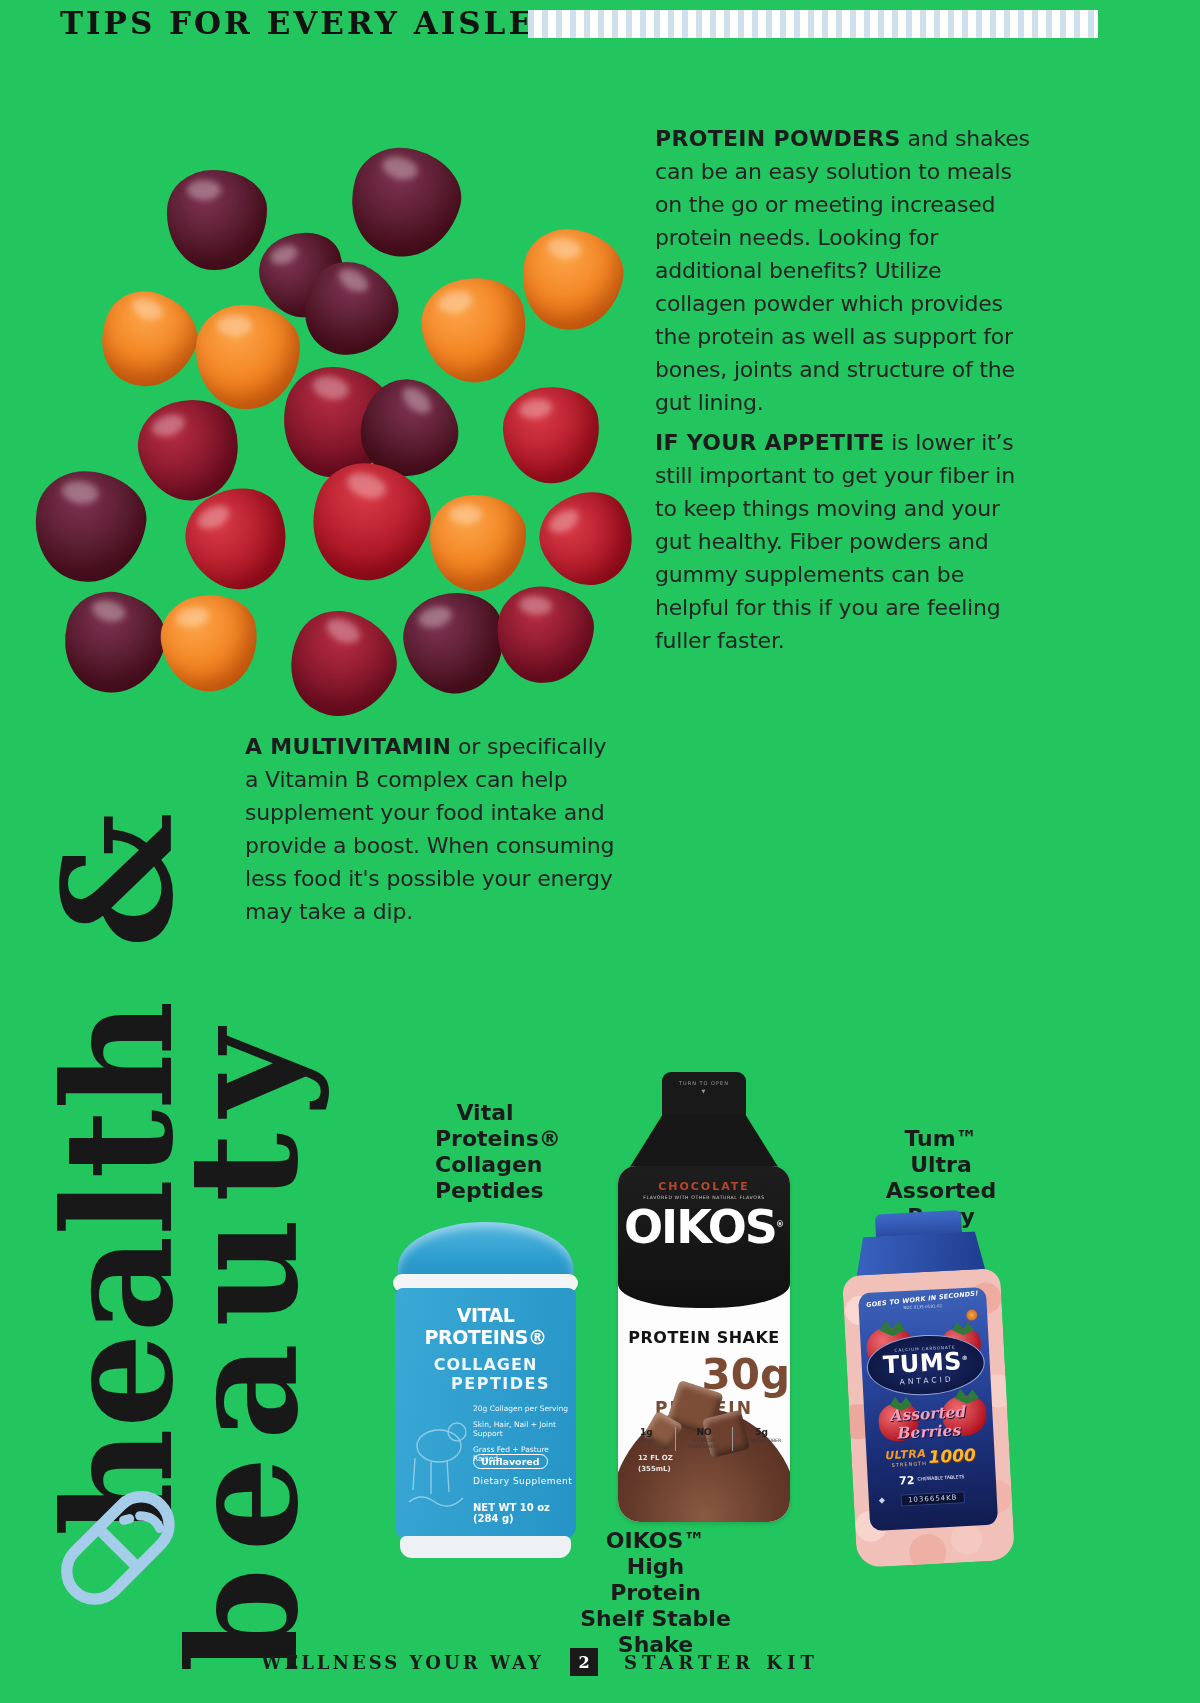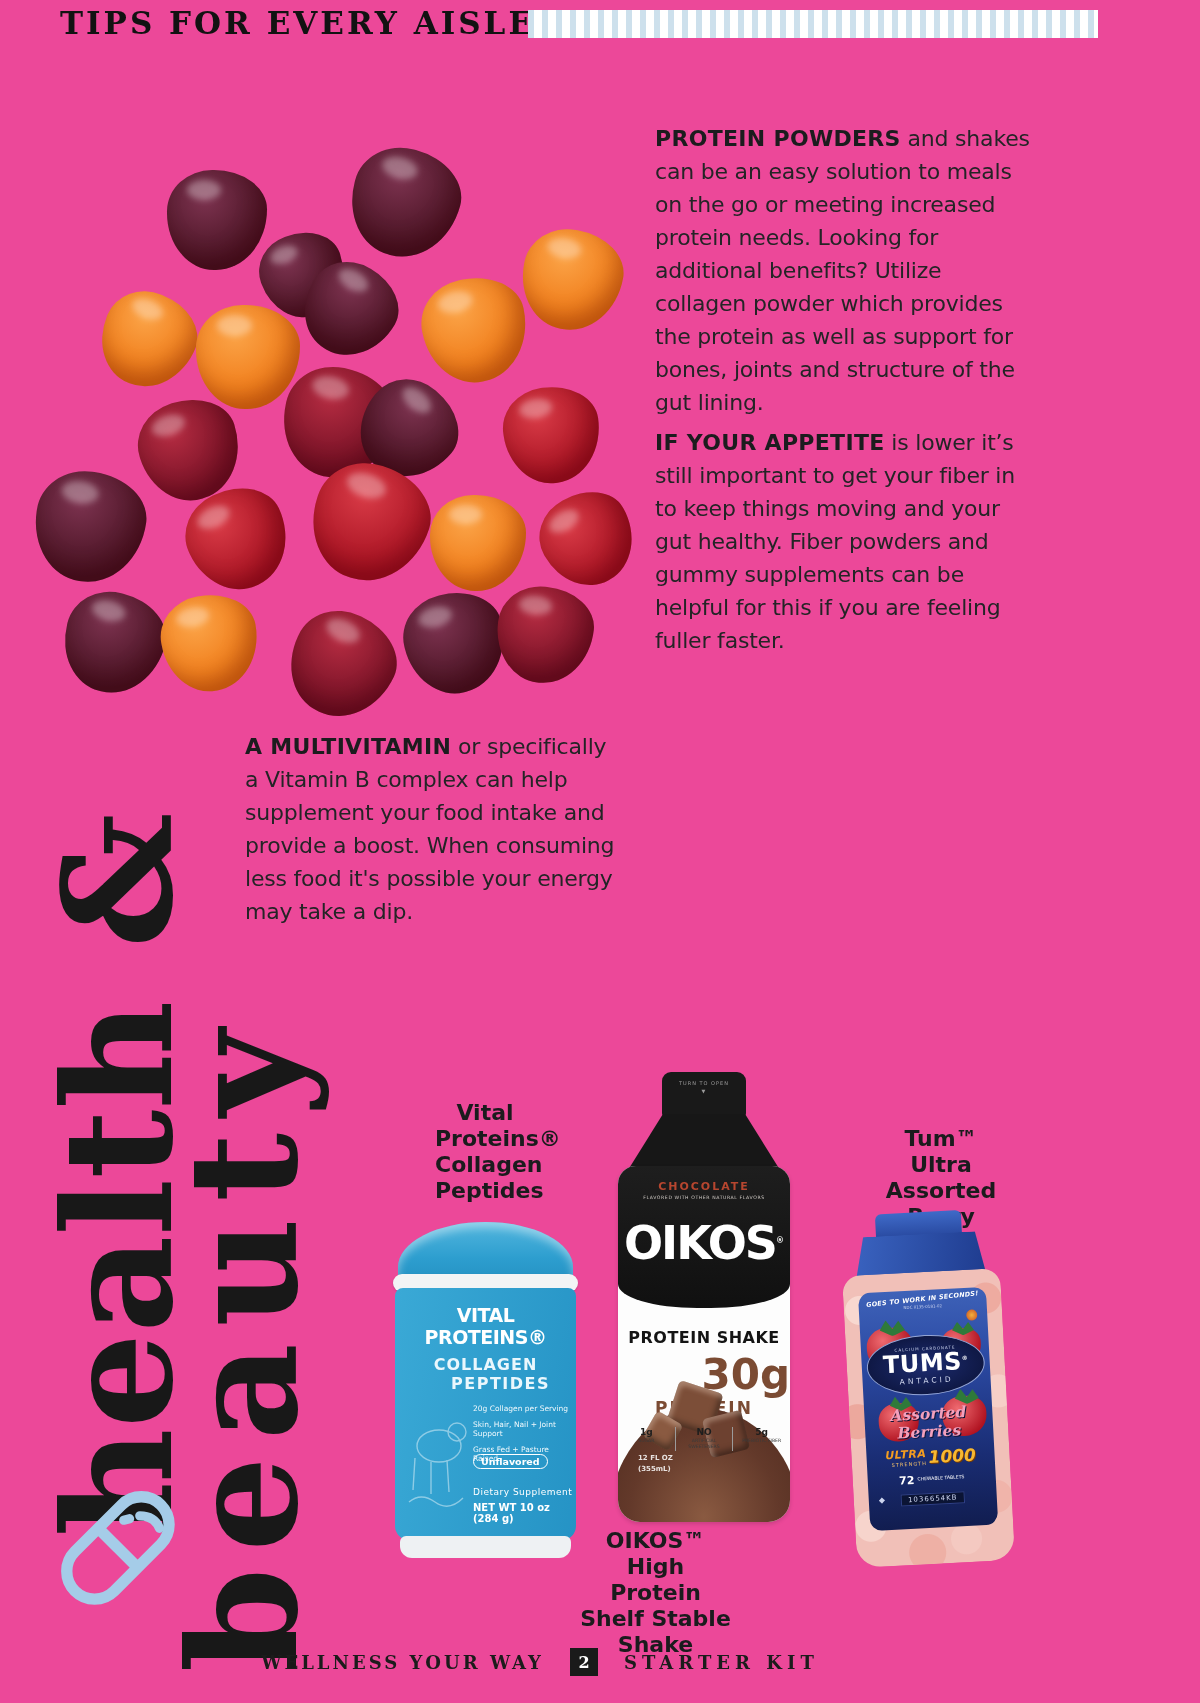--- a/index.html
+++ b/index.html
@@ -1,16 +1,16 @@
 <!DOCTYPE html>
 <html><head>
 <meta charset="utf-8">
 <style>
   html,body{margin:0;padding:0;background:#ffffff;}
-  .page{position:relative;width:1200px;height:1703px;background:#ec4899;overflow:hidden;
+  .page{position:relative;width:1200px;height:1703px;background:#22c55e;overflow:hidden;
         font-family:"DejaVu Sans",sans-serif;color:#222;}
 
   
   .hdr-title{position:absolute;left:60px;top:4px;font-family:"DejaVu Serif",serif;font-weight:700;
              font-size:31px;letter-spacing:3px;color:#121212;transform:scaleY(1.04);transform-origin:top left;white-space:nowrap;}
   .stripes{position:absolute;left:528px;top:10px;width:570px;height:28px;
            background:repeating-linear-gradient(90deg,#cde0ec 0 6px,#ffffff 6px 14px);}
 
   
   .gummies{position:absolute;left:20px;top:95px;width:620px;height:615px;}
@@ -50,37 +50,37 @@
   .vital-body{position:absolute;left:2px;top:66px;width:181px;height:252px;
               background:linear-gradient(100deg,#3aa9d6,#2593c5);border-radius:8px 8px 14px 14px;overflow:hidden;}
   .vital-foot{position:absolute;left:7px;top:314px;width:171px;height:22px;background:#eef1f3;border-radius:6px 6px 12px 12px;}
   .vital-body .brand{margin-top:16px;text-align:center;color:#fff;font-weight:bold;font-size:19px;letter-spacing:-0.5px;}
   .vital-body .nm1{margin-top:7px;text-align:center;color:#eaf7fd;font-weight:bold;font-size:16px;letter-spacing:1px;}
   .vital-body .nm2{text-align:center;color:#eaf7fd;font-weight:bold;font-size:16px;letter-spacing:1.5px;padding-left:30px;}
   .vital-feats{position:absolute;left:78px;top:116px;width:100px;}
   .vital-feats div{font-size:7.5px;color:#f0f9fd;margin-bottom:7px;}
   .vital-chip{position:absolute;left:78px;top:166px;border:1px solid #fff;border-radius:8px;
               padding:1px 7px;font-size:9.5px;font-weight:bold;color:#fff;}
-  .vital-sup{position:absolute;left:78px;top:188px;font-size:9px;color:#fff;letter-spacing:.5px;margin-top:11px;}
+  .vital-sup{position:absolute;left:78px;top:188px;font-size:9px;color:#fff;letter-spacing:.5px;}
   .vital-net{position:absolute;left:78px;top:214px;font-size:10px;font-weight:bold;color:#fff;}
   .vital-cow{position:absolute;left:6px;top:118px;opacity:.55;}
 
   
   .oikos{position:absolute;left:618px;top:1072px;width:172px;height:450px;}
   .oikos-cap{position:absolute;left:44px;top:0;width:84px;height:44px;background:#191919;border-radius:9px 9px 3px 3px;
              color:#9b9b9b;font-size:5px;text-align:center;letter-spacing:1px;line-height:1.5;padding-top:8px;box-sizing:border-box;}
   .oikos-neck{position:absolute;left:10px;top:42px;width:152px;height:56px;background:#171717;
               clip-path:polygon(23% 0,77% 0,100% 100%,0 100%);}
   .oikos-body{position:absolute;left:0;top:94px;width:172px;height:356px;background:#fdfdfd;
               border-radius:18px 18px 22px 22px;overflow:hidden;box-shadow:0 2px 4px rgba(0,0,0,.15);}
   .oikos-black{position:relative;height:142px;background:linear-gradient(#1e1e1e,#101010);
                border-radius:0 0 46% 46% / 0 0 24px 24px;text-align:center;}
   .oikos-flavor{padding-top:14px;color:#b7462f;font-weight:bold;font-size:11px;letter-spacing:2px;}
   .oikos-flavor-sub{color:#cfc9c4;font-size:4.6px;letter-spacing:.6px;margin-top:2px;}
-  .oikos-brand{color:#fff;font-weight:bold;font-size:46px;letter-spacing:-2px;margin-top:20px;line-height:1;}
+  .oikos-brand{color:#fff;font-weight:bold;font-size:46px;letter-spacing:-2px;margin-top:4px;line-height:1;}
   .oikos-brand sup{font-size:8px;letter-spacing:0;}
   .oikos-type{text-align:center;color:#141414;font-weight:bold;font-size:16px;letter-spacing:.5px;margin-top:20px;}
   .oikos-grams{text-align:right;color:#7b4b33;font-weight:bold;font-size:42px;line-height:1;margin-top:7px;}
   .oikos-plabel{text-align:center;color:#7b4b33;font-weight:bold;font-size:17px;letter-spacing:2px;margin-top:2px;}
   .oikos-facts{display:flex;justify-content:center;margin-top:9px;position:relative;z-index:2;}
   .oikos-fact{width:52px;text-align:center;padding:0 3px;}
   .oikos-fact + .oikos-fact{border-left:1px solid #9b9b9b;}
   .oikos-fact .v{font-weight:bold;font-size:9px;color:#1e1e1e;}
   .oikos-fact .l{font-size:4.6px;color:#3a3a3a;margin-top:1px;line-height:1.4;}
   .oikos-choc{position:absolute;left:-10px;bottom:-14px;width:192px;height:128px;

